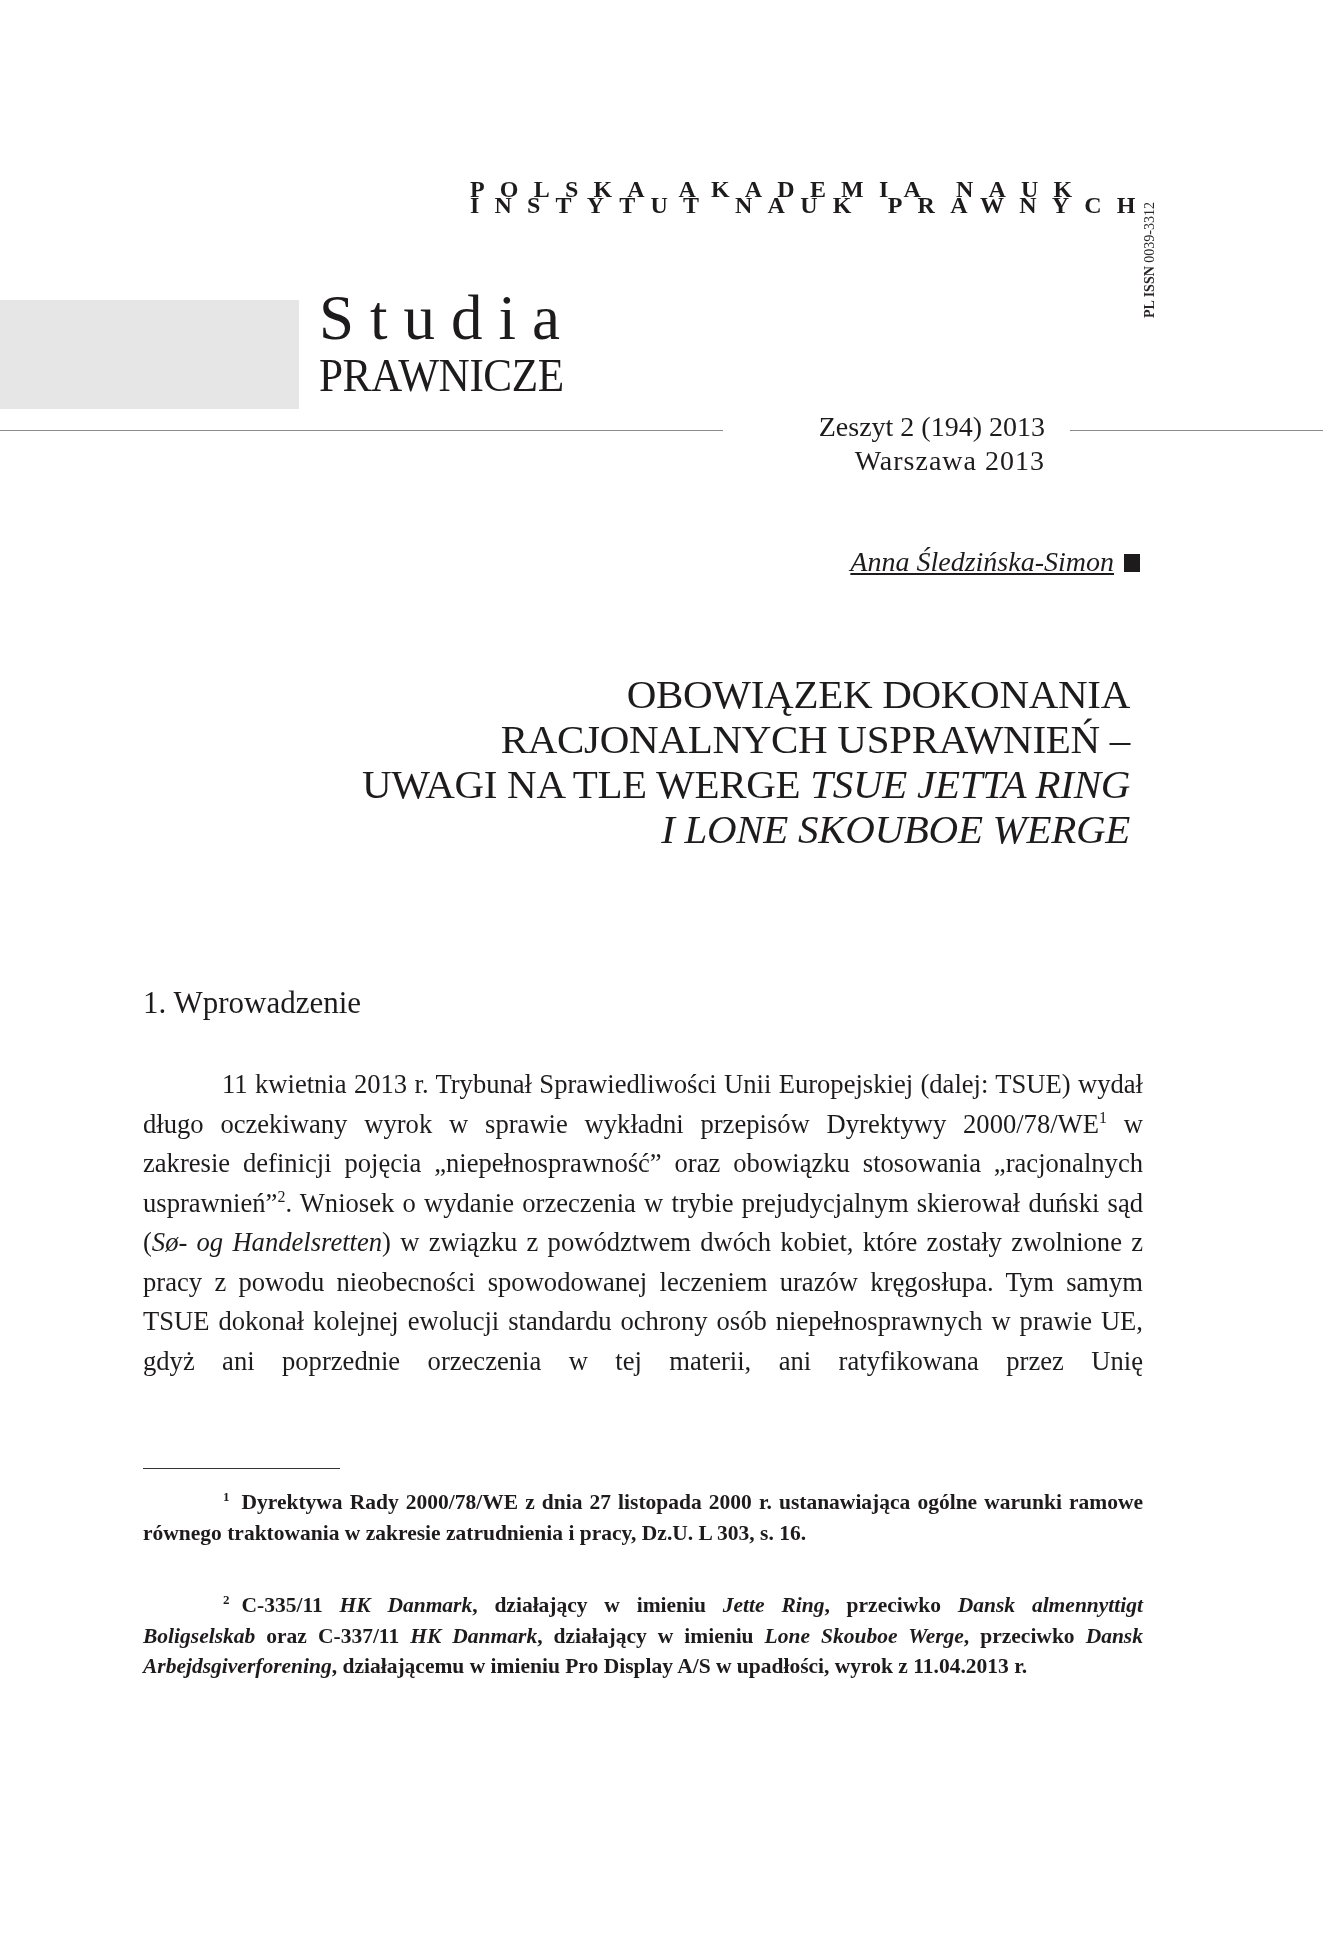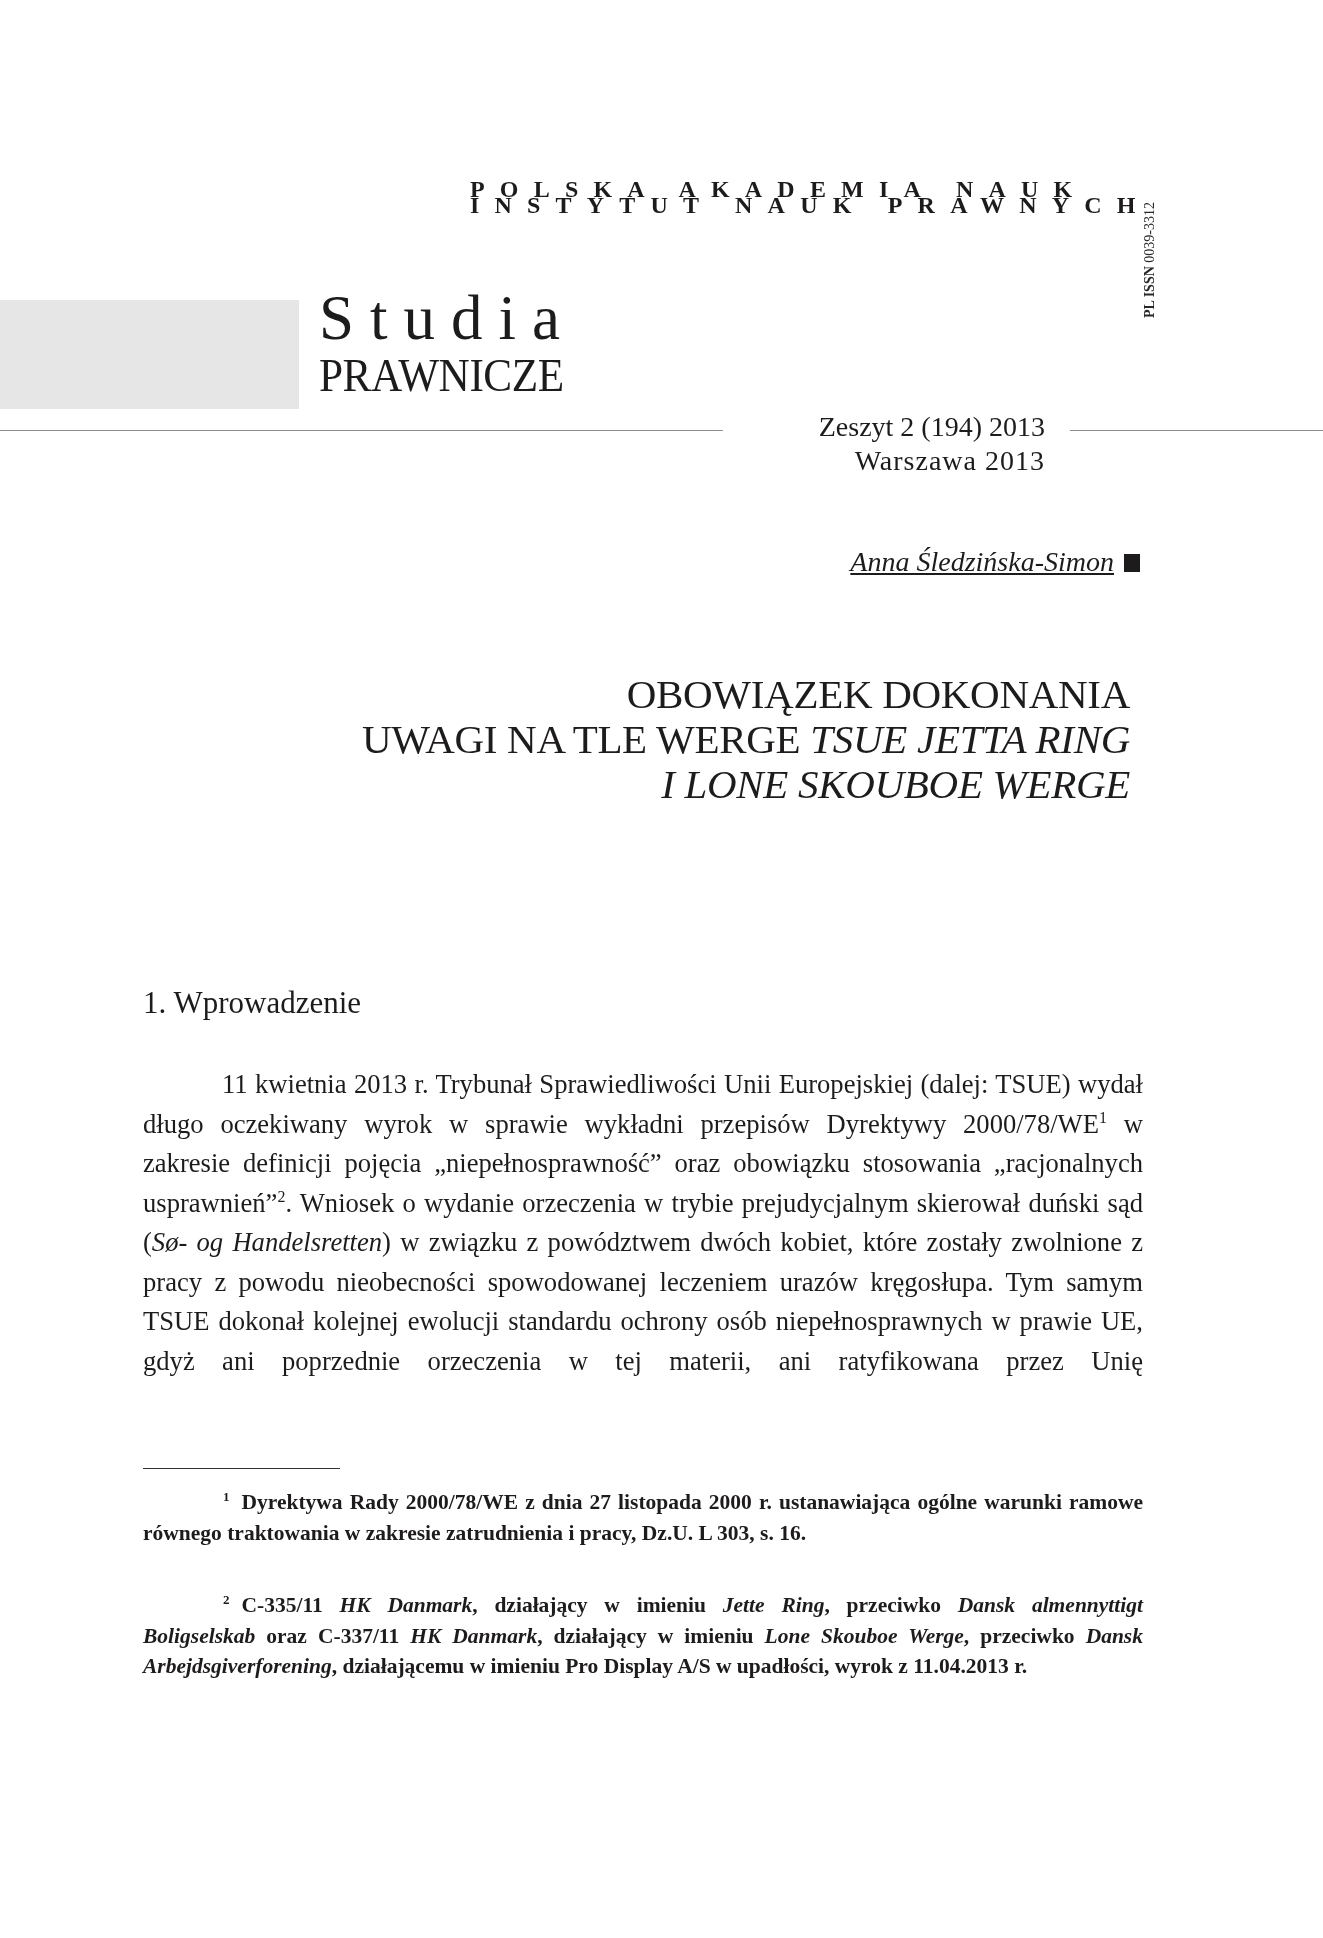--- a/index.html
+++ b/index.html
@@ -68,20 +68,21 @@
 <div class="abs rule" id="rule-right"></div>
 <div class="abs" id="zeszyt">Zeszyt 2 (194) 2013</div>
 <div class="abs" id="warszawa">Warszawa 2013</div>
 
 <div class="abs" id="author">
   <span>Anna Śledzińska-Simon</span><span id="author-square"></span>
 </div>
 
 <div class="abs" id="title-block">
   <div><span>OBOWIĄZEK DOKONANIA</span></div>
+  <div><span>RACJONALNYCH USPRAWNIEŃ –</span></div>
   <div><span>UWAGI NA TLE WERGE </span><span class="i">TSUE JETTA RING</span></div>
   <div><span class="i">I LONE SKOUBOE WERGE</span></div>
 </div>
 
 <div class="abs" id="section-heading">1. Wprowadzenie</div>
 
 <div class="abs" id="body-text">
   <p><span>11 kwietnia 2013 r. Trybunał Sprawiedliwości Unii Europejskiej (dalej: TSUE) wydał długo oczekiwany wyrok w sprawie wykładni przepisów Dyrektywy 2000/78/WE</span><sup>1</sup><span> w zakresie definicji pojęcia „niepełnosprawność” oraz obowiązku stosowania „racjonalnych usprawnień”</span><sup>2</sup><span>. Wniosek o wydanie orzeczenia w trybie prejudycjalnym skierował duński sąd (</span><span class="i">Sø- og Handelsretten</span><span>) w związku z powództwem dwóch kobiet, które zostały zwolnione z pracy z powodu nieobecności spowodowanej leczeniem urazów kręgosłupa. Tym samym TSUE dokonał kolejnej ewolucji standardu ochrony osób niepełnosprawnych w prawie UE, gdyż ani poprzednie orzeczenia w tej materii, ani ratyfikowana przez Unię</span></p>
 </div>
 

